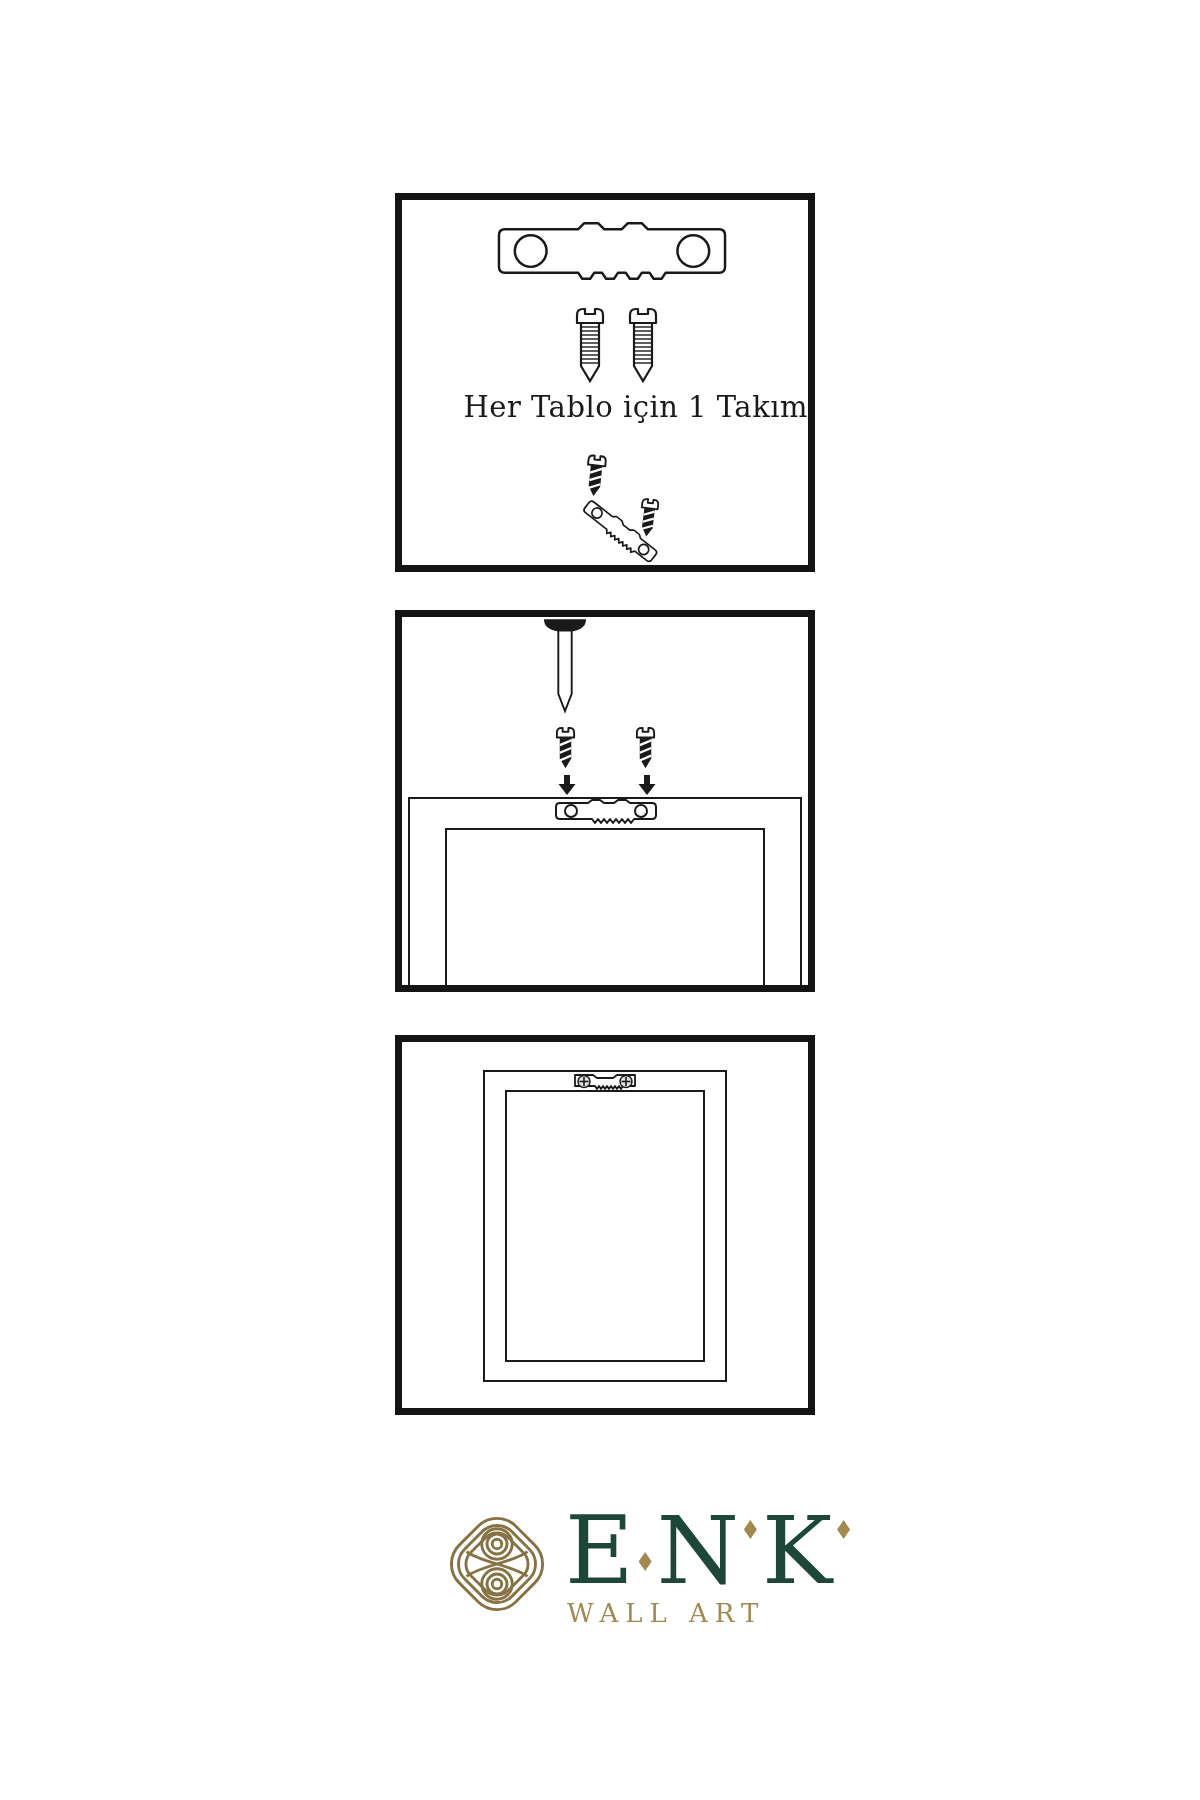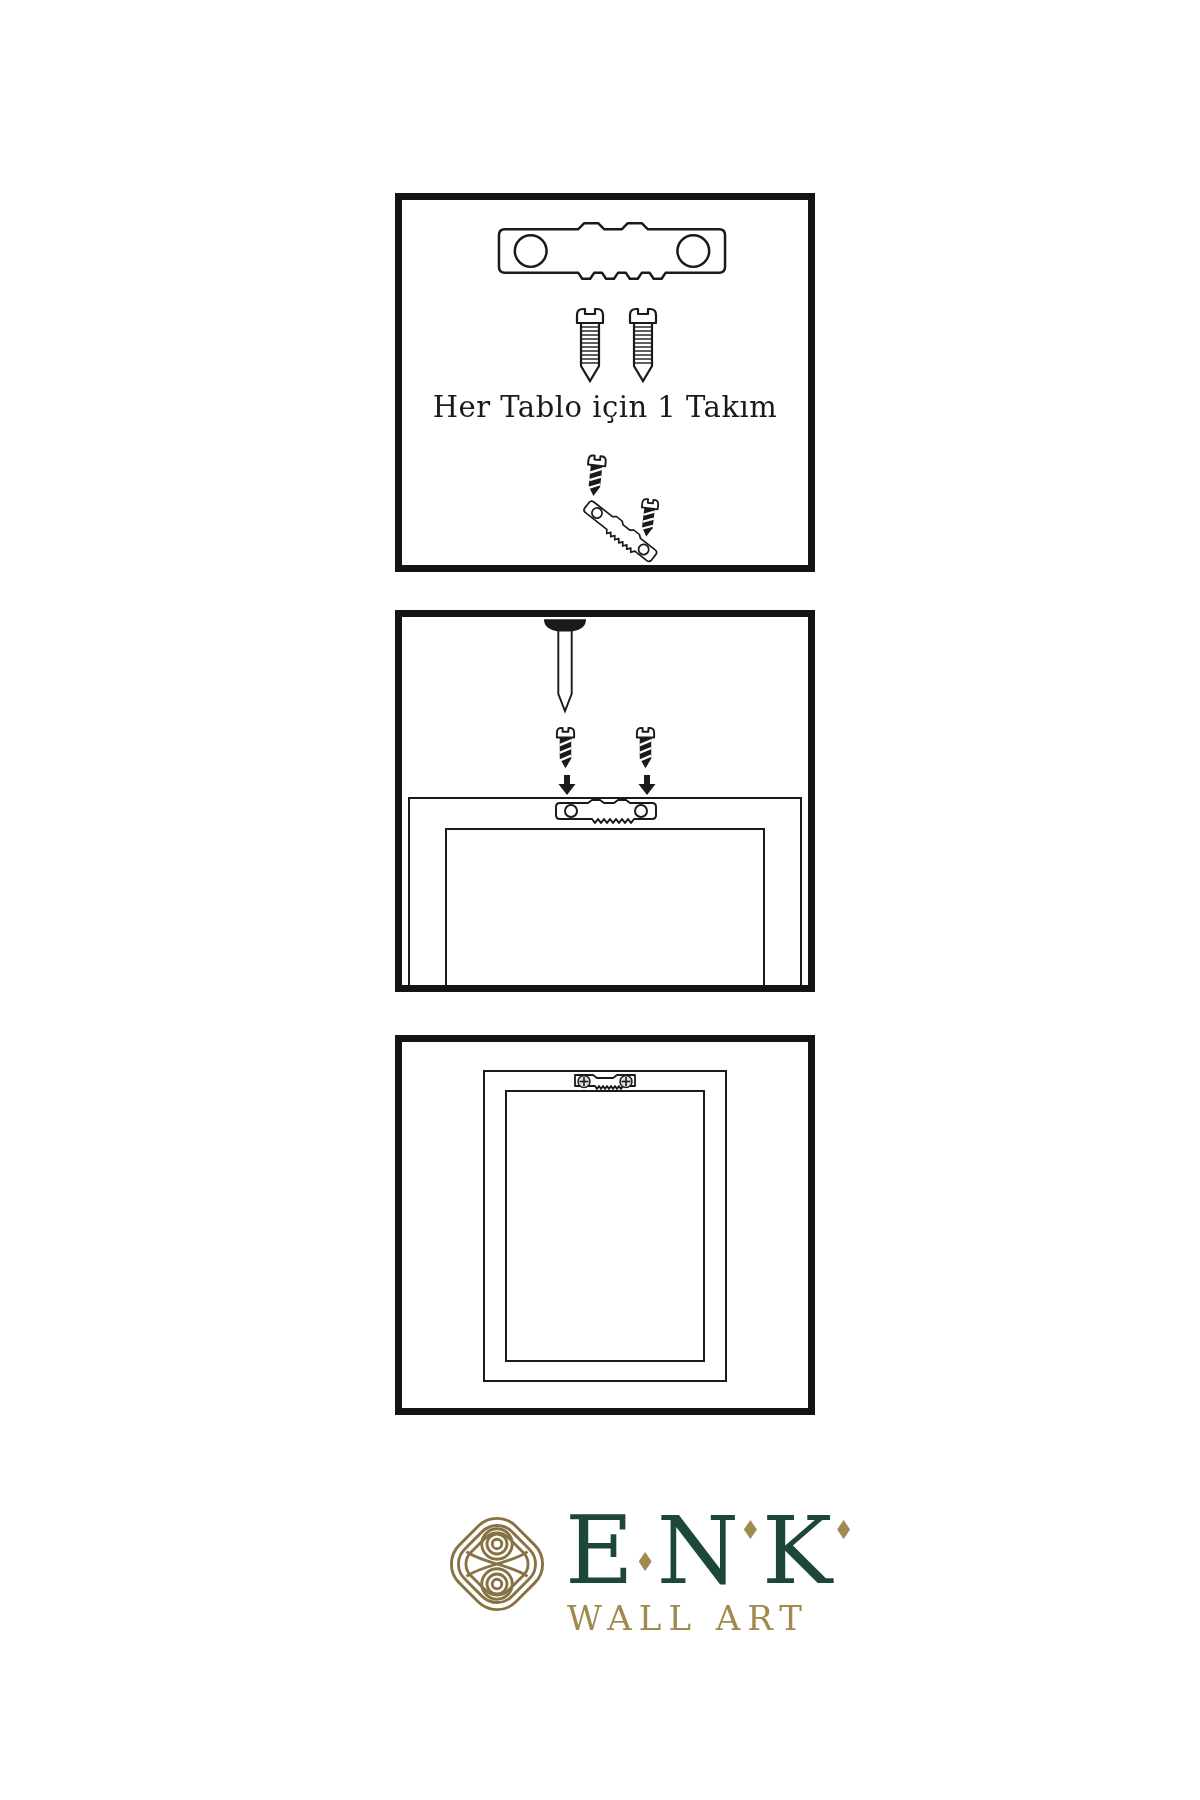--- a/index.html
+++ b/index.html
@@ -8,21 +8,21 @@
   }
   *{margin:0;padding:0;box-sizing:border-box}
   html,body{background:#fff}
   .sheet{position:relative;width:1200px;height:1800px;background:var(--paper);
          font-family:"Liberation Sans",sans-serif;overflow:hidden}
   .panel{position:absolute;border:7px solid var(--border);background:#fff}
   #p1{left:395px;top:193px;width:420px;height:379px}
   #p2{left:395px;top:610px;width:420px;height:382px;overflow:hidden}
   #p3{left:395px;top:1035px;width:420px;height:380px}
   .abs{position:absolute}
-  .caption{position:absolute;left:0;right:0;top:190px;text-align:center;
+  .caption{position:absolute;left:0;right:0;top:190px;text-align:right;
            font-family:"DejaVu Serif",serif;font-size:29px;font-weight:400;
            letter-spacing:.5px;color:var(--ink)}
   
   .frect{position:absolute;border:2px solid var(--ink);background:#fff}
   
   .ln{stroke:var(--ink);fill:#fff}
   .lnf{fill:var(--ink);stroke:none}
   .thread{stroke:var(--ink);stroke-width:1.4}
   .hatch{stroke:#fff;stroke-width:2.4;fill:none}
   .metalhead{fill:var(--metal);stroke:var(--ink);stroke-width:1.5}
@@ -31,21 +31,21 @@
   
   .logo{position:absolute;left:437px;top:1496px;width:380px;height:150px}
   .enk-row{position:absolute;left:128px;top:8px;display:flex;gap:2px;align-items:flex-start}
   .enk-letter{font-family:"DejaVu Serif",serif;font-size:94px;line-height:1;
               font-weight:400;color:var(--green)}
   .dia{width:13px;height:19px;background:var(--gold);
        clip-path:polygon(50% 0,100% 50%,50% 100%,0 50%)}
   .dia-mid{margin-top:48px;margin-left:3px;margin-right:3px}
   .dia-top{margin-top:16px;margin-left:3px;margin-right:3px}
   .subtitle{position:absolute;left:130px;top:102px;font-family:"DejaVu Serif",serif;
-            font-size:34px;letter-spacing:7px;color:var(--gold);white-space:nowrap}
+            font-size:26px;letter-spacing:7px;color:var(--gold);white-space:nowrap}
 </style>
 </head>
 <body>
 
 <div class="sheet">
 
   <svg width="0" height="0" style="position:absolute">
     <defs>
       <g id="screw-light">
         <path class="ln" stroke-width="2.2" d="M9,18 H27 V61 L18,76 L9,61 Z"></path>

